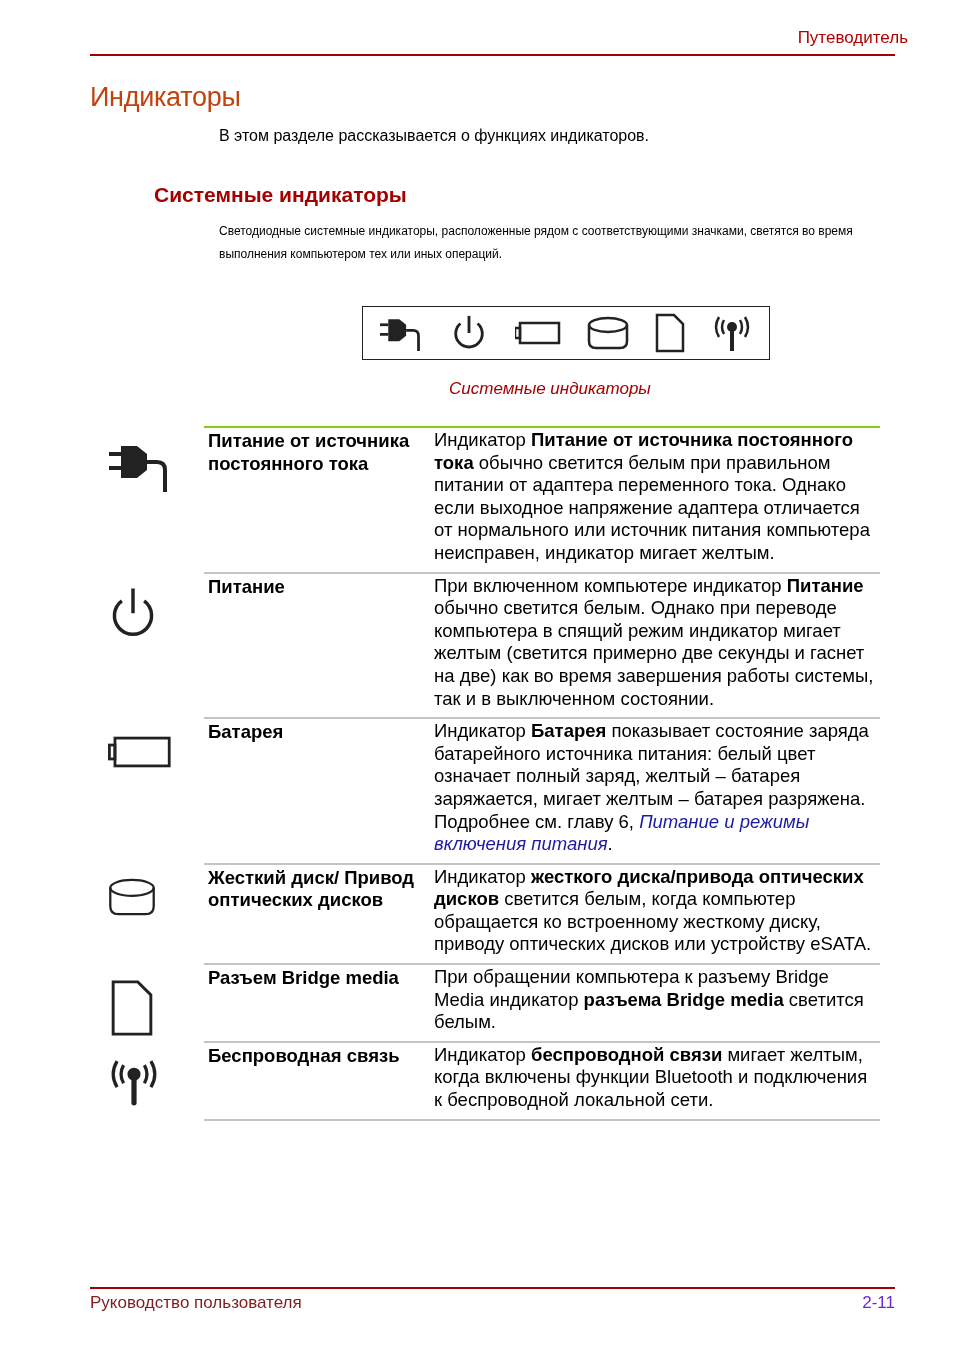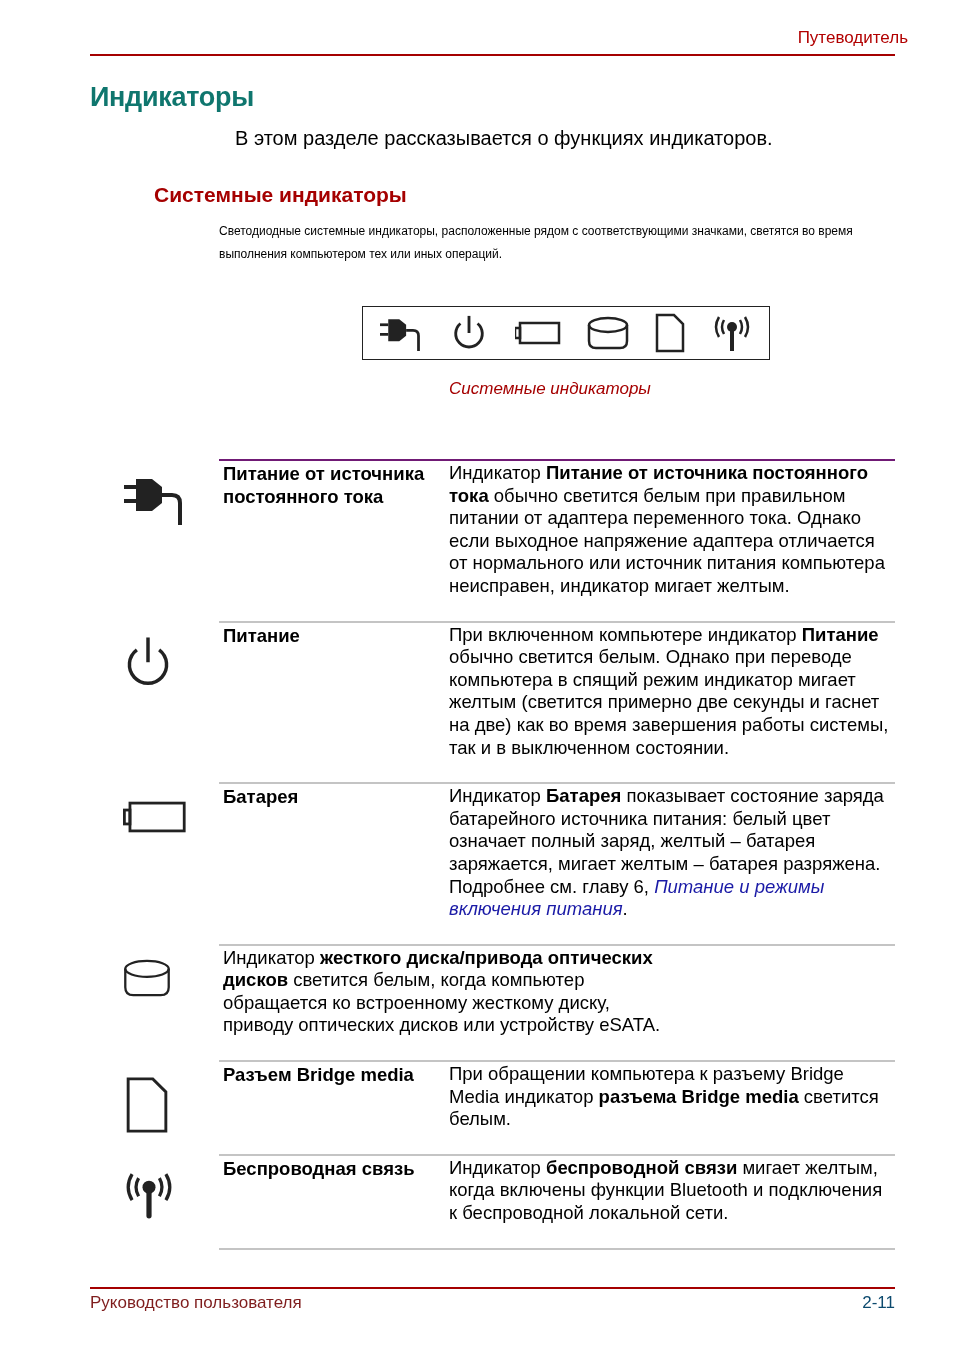--- a/index.html
+++ b/index.html
@@ -1,34 +1,34 @@
 <!DOCTYPE html>
 <html><head>
 <meta charset="utf-8">
 <style>
   html, body { margin: 0; padding: 0; background: #ffffff; }
   body { width: 954px; height: 1352px; position: relative; font-family: "Liberation Sans", sans-serif; color: #000; }
   .hdr-label { position: absolute; right: 46px; top: 28px; font-size: 17px; color: #b20000; }
   .hdr-rule { position: absolute; left: 90px; top: 54px; width: 805px; height: 2px; background: #a50000; }
-  .page-title { position: absolute; left: 90px; top: 82px; font-size: 27px; font-weight: bold; color: #0f766e; letter-spacing: -0.3px; }
-  .intro { position: absolute; left: 219px; top: 127px; font-size: 20px; margin-left: 16px; }
+  .page-title { position: absolute; left: 90px; top: 82px; font-size: 27px; font-weight: normal; color: #c2410c; letter-spacing: -0.3px; }
+  .intro { position: absolute; left: 219px; top: 127px; font-size: 16px; }
   .sec-title { position: absolute; left: 154px; top: 183px; font-size: 21px; font-weight: bold; color: #a50000; }
   .sec-para { position: absolute; left: 219px; top: 220px; width: 640px; font-size: 12px; line-height: 22.5px; }
   .icon-strip { position: absolute; left: 362px; top: 306px; width: 408px; height: 54px; border: 1.5px solid #222; box-sizing: border-box; display: flex; align-items: center; justify-content: space-around; padding: 0 4px; }
   .icon-strip svg { display: block; }
   .caption { position: absolute; left: 449px; top: 379px; font-size: 17px; font-style: italic; color: #a50000; }
-  .table { position: absolute; left: 219px; top: 426px; width: 676px; border-top: 2px solid #701a75; margin-top: 33px; }
+  .table { position: absolute; left: 204px; top: 426px; width: 676px; border-top: 2px solid #84cc16; }
   .row { position: relative; display: flex; border-bottom: 2px solid #c4c4c4; }
   .row .term { width: 226px; padding: 2px 0 0 4px; box-sizing: border-box; font-weight: bold; font-size: 18.5px; line-height: 22.5px; }
-  .row .desc { width: 450px; padding: 1px 0 23px 4px; box-sizing: border-box; font-size: 18.5px; line-height: 22.6px; }
+  .row .desc { width: 450px; padding: 1px 0 7px 4px; box-sizing: border-box; font-size: 18.5px; line-height: 22.6px; }
   .row .side-icon { position: absolute; left: -96px; }
   .link { color: #1a1aa6; font-style: italic; }
   .ftr-rule { position: absolute; left: 90px; top: 1287px; width: 805px; height: 1.5px; background: #a50000; }
   .ftr-left { position: absolute; left: 90px; top: 1293px; font-size: 17px; color: #7f1d1d; }
-  .ftr-right { position: absolute; right: 59px; top: 1293px; font-size: 17px; color: #0c4a6e; }
+  .ftr-right { position: absolute; right: 59px; top: 1293px; font-size: 17px; color: #6d28d9; }
 </style>
 </head>
 <body>
 
 <div class="hdr-label">Путеводитель</div>
 <div class="hdr-rule"></div>
 
 <div class="page-title">Индикаторы</div>
 <div class="intro">В этом разделе рассказывается о функциях индикаторов.</div>
 
@@ -113,20 +113,21 @@
     <div class="term">Батарея</div>
     <div class="desc"><span>Индикатор </span><b>Батарея</b><span> показывает состояние заряда батарейного источника питания: белый цвет означает полный заряд, желтый – батарея заряжается, мигает желтым – батарея разряжена. Подробнее см. главу 6, </span><a class="link">Питание и режимы включения питания</a><span>.</span></div>
   </div>
   <div class="row">
     <span class="side-icon" style="top:12px;">
       <svg width="48" height="40" viewBox="0 0 42 34">
           <ellipse cx="21" cy="9" rx="19" ry="7" fill="none" stroke="#222" stroke-width="2"></ellipse>
           <path d="M2 9 V25 Q2 32 9 32 H33 Q40 32 40 25 V9" fill="none" stroke="#222" stroke-width="2"></path>
         </svg>
     </span>
+    <div class="term">Жесткий диск/ Привод оптических дисков</div>
     <div class="desc"><span>Индикатор </span><b>жесткого диска/привода оптических дисков</b><span> светится белым, когда компьютер обращается ко встроенному жесткому диску, приводу оптических дисков или устройству eSATA.</span></div>
   </div>
   <div class="row">
     <span class="side-icon" style="top:14px;">
       <svg width="48" height="58" viewBox="0 0 30 40">
           <path d="M2 2 H19 L28 11 V38 H2 Z" fill="none" stroke="#222" stroke-width="2"></path>
         </svg>
     </span>
     <div class="term">Разъем Bridge media</div>
     <div class="desc"><span>При обращении компьютера к разъему Bridge Media индикатор </span><b>разъема Bridge media</b><span> светится белым.</span></div>

